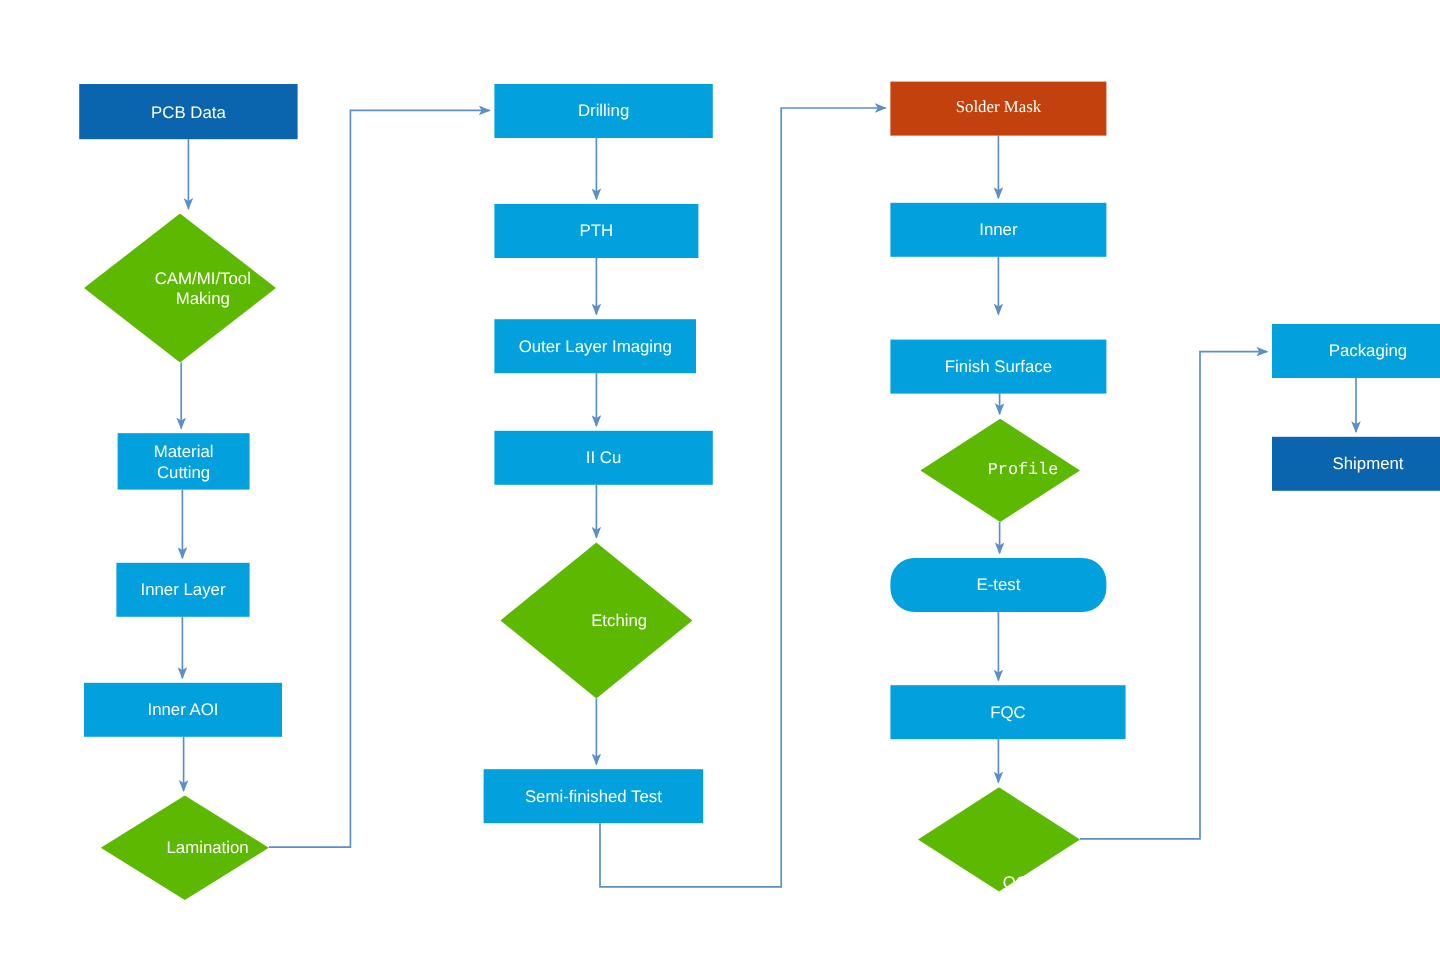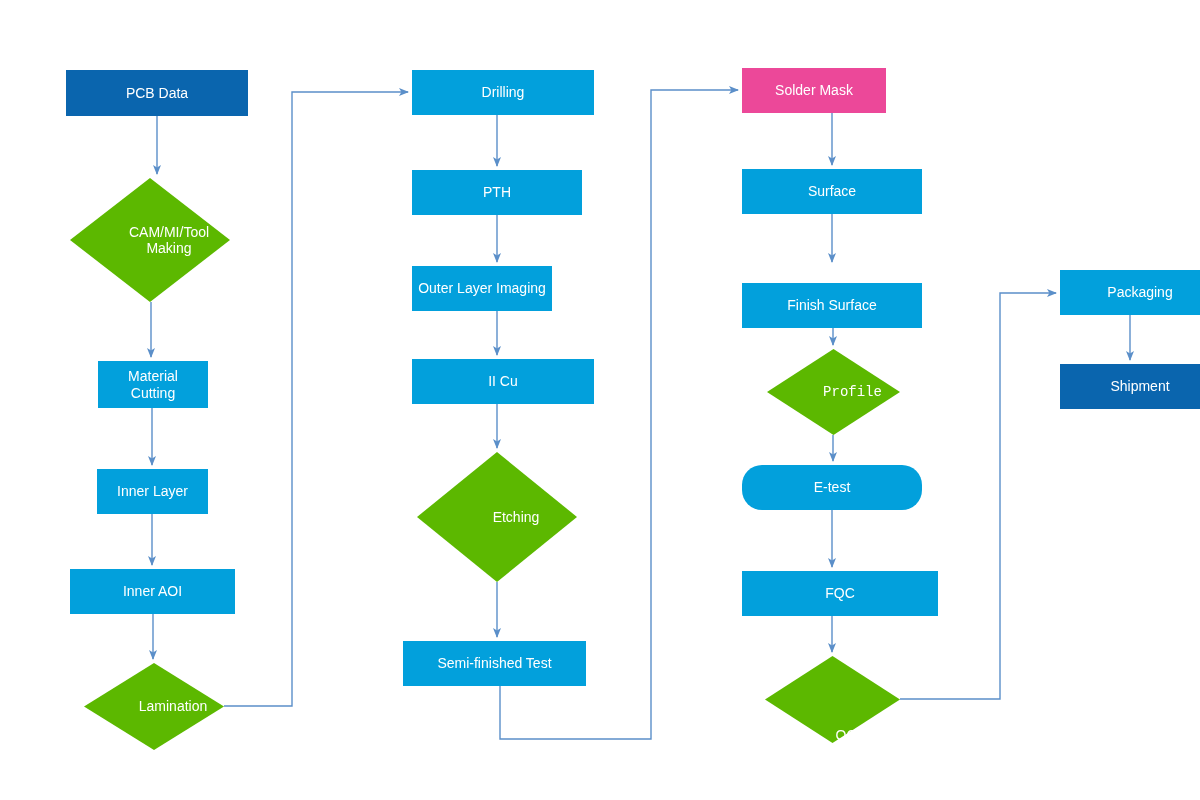--- a/index.html
+++ b/index.html
@@ -104,28 +104,28 @@
 Making</span></div>
       <div class="node rect" style="left: 98px; top: 361px; width: 110px; height: 47px; background: rgb(2, 160, 220);"><span>Material
 Cutting</span></div>
       <div class="node rect" style="left: 97px; top: 469px; width: 111px; height: 45px; background: rgb(2, 160, 220);"><span>Inner Layer</span></div>
       <div class="node rect" style="left: 70px; top: 569px; width: 165px; height: 45px; background: rgb(2, 160, 220);"><span>Inner AOI</span></div>
       <div class="node diamond" style="left: 84px; top: 663px; width: 140px; height: 87px;"><svg class="dia-shape" viewBox="0 0 140 87" preserveAspectRatio="none">
           <polygon points="70,0 140,43.5 70,87 0,43.5" fill="#5cb800"></polygon>
         </svg><span class="dia-label">Lamination</span></div>
       <div class="node rect" style="left: 412px; top: 70px; width: 182px; height: 45px; background: rgb(2, 160, 220);"><span>Drilling</span></div>
       <div class="node rect" style="left: 412px; top: 170px; width: 170px; height: 45px; background: rgb(2, 160, 220);"><span>PTH</span></div>
-      <div class="node rect" style="left: 412px; top: 266px; width: 140px; height: 45px; background: rgb(2, 160, 220);"><span>Outer Layer Imaging</span></div>
+      <div class="node rect" style="left: 412px; top: 266px; width: 168px; height: 45px; background: rgb(2, 160, 220);"><span>Outer Layer Imaging</span></div>
       <div class="node rect" style="left: 412px; top: 359px; width: 182px; height: 45px; background: rgb(2, 160, 220);"><span>II Cu</span></div>
       <div class="node diamond" style="left: 417px; top: 452px; width: 160px; height: 130px;"><svg class="dia-shape" viewBox="0 0 160 130" preserveAspectRatio="none">
           <polygon points="80,0 160,65 80,130 0,65" fill="#5cb800"></polygon>
         </svg><span class="dia-label">Etching</span></div>
       <div class="node rect" style="left: 403px; top: 641px; width: 183px; height: 45px; background: rgb(2, 160, 220);"><span>Semi-finished Test</span></div>
-      <div class="node rect" style="left: 742px; top: 68px; width: 144px; height: 45px; background: #ec4899;"><span>Solder Mask</span></div>
-      <div class="node rect" style="left: 742px; top: 169px; width: 180px; height: 45px; background: rgb(2, 160, 220);"><span>Surface</span></div>
+      <div class="node rect" style="left: 742px; top: 68px; width: 180px; height: 45px; background: #c2410c; font-family: Liberation Serif, serif;"><span>Solder Mask</span></div>
+      <div class="node rect" style="left: 742px; top: 169px; width: 180px; height: 45px; background: rgb(2, 160, 220);"><span>Inner</span></div>
       <div class="node rect" style="left: 742px; top: 283px; width: 180px; height: 45px; background: rgb(2, 160, 220);"><span>Finish Surface</span></div>
       <div class="node diamond" style="left: 767px; top: 349px; width: 133px; height: 86px; font-family: Liberation Mono, monospace;"><svg class="dia-shape" viewBox="0 0 133 86" preserveAspectRatio="none">
           <polygon points="66.5,0 133,43 66.5,86 0,43" fill="#5cb800"></polygon>
         </svg><span class="dia-label">Profile</span></div>
       <div class="node rect" style="left: 742px; top: 465px; width: 180px; height: 45px; background: rgb(2, 160, 220); border-radius: 20px;"><span>E-test</span></div>
       <div class="node rect" style="left: 742px; top: 571px; width: 196px; height: 45px; background: rgb(2, 160, 220);"><span>FQC</span></div>
       <div class="node diamond" style="left: 765px; top: 656px; width: 135px; height: 87px; align-items: flex-end;"><svg class="dia-shape" viewBox="0 0 135 87" preserveAspectRatio="none">
           <polygon points="67.5,0 135,43.5 67.5,87 0,43.5" fill="#5cb800"></polygon>
         </svg><span class="dia-label">OQC</span></div>
       <div class="node rect" style="left: 1060px; top: 270px; width: 160px; height: 45px; background: rgb(2, 160, 220);"><span>Packaging</span></div>

